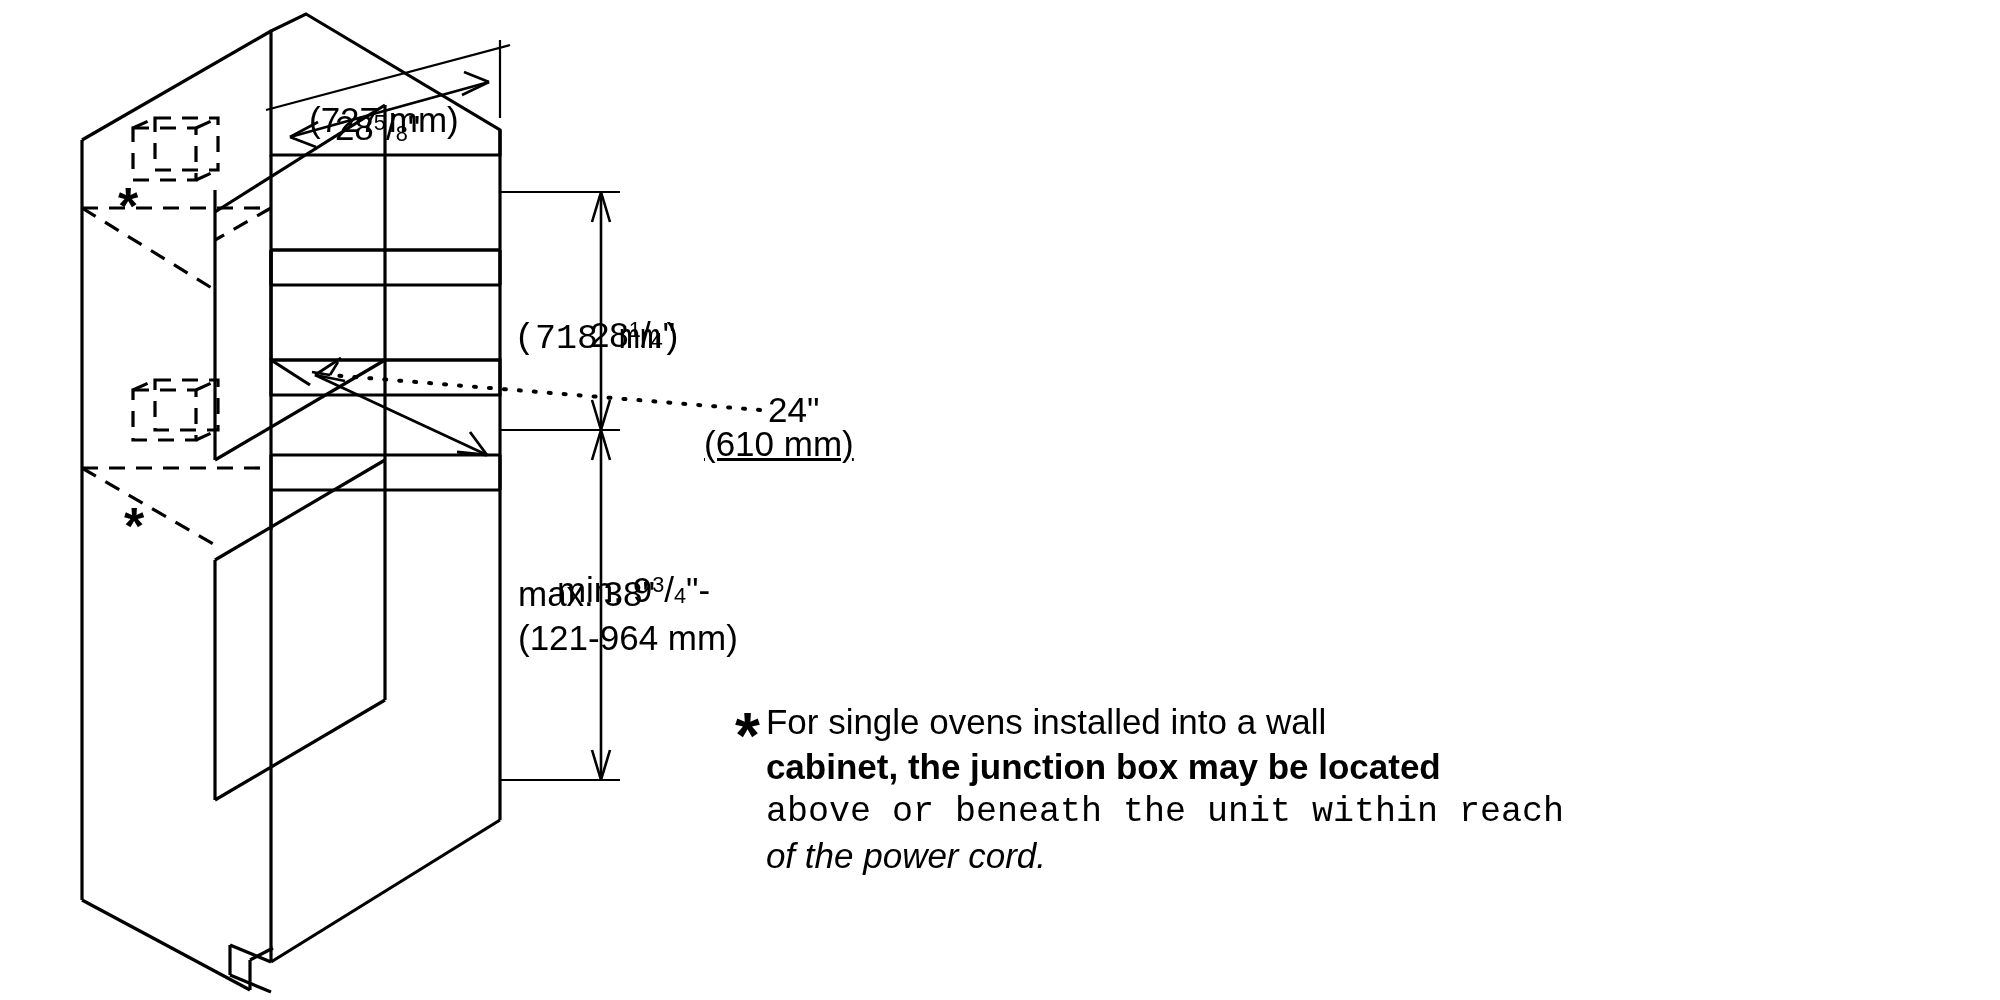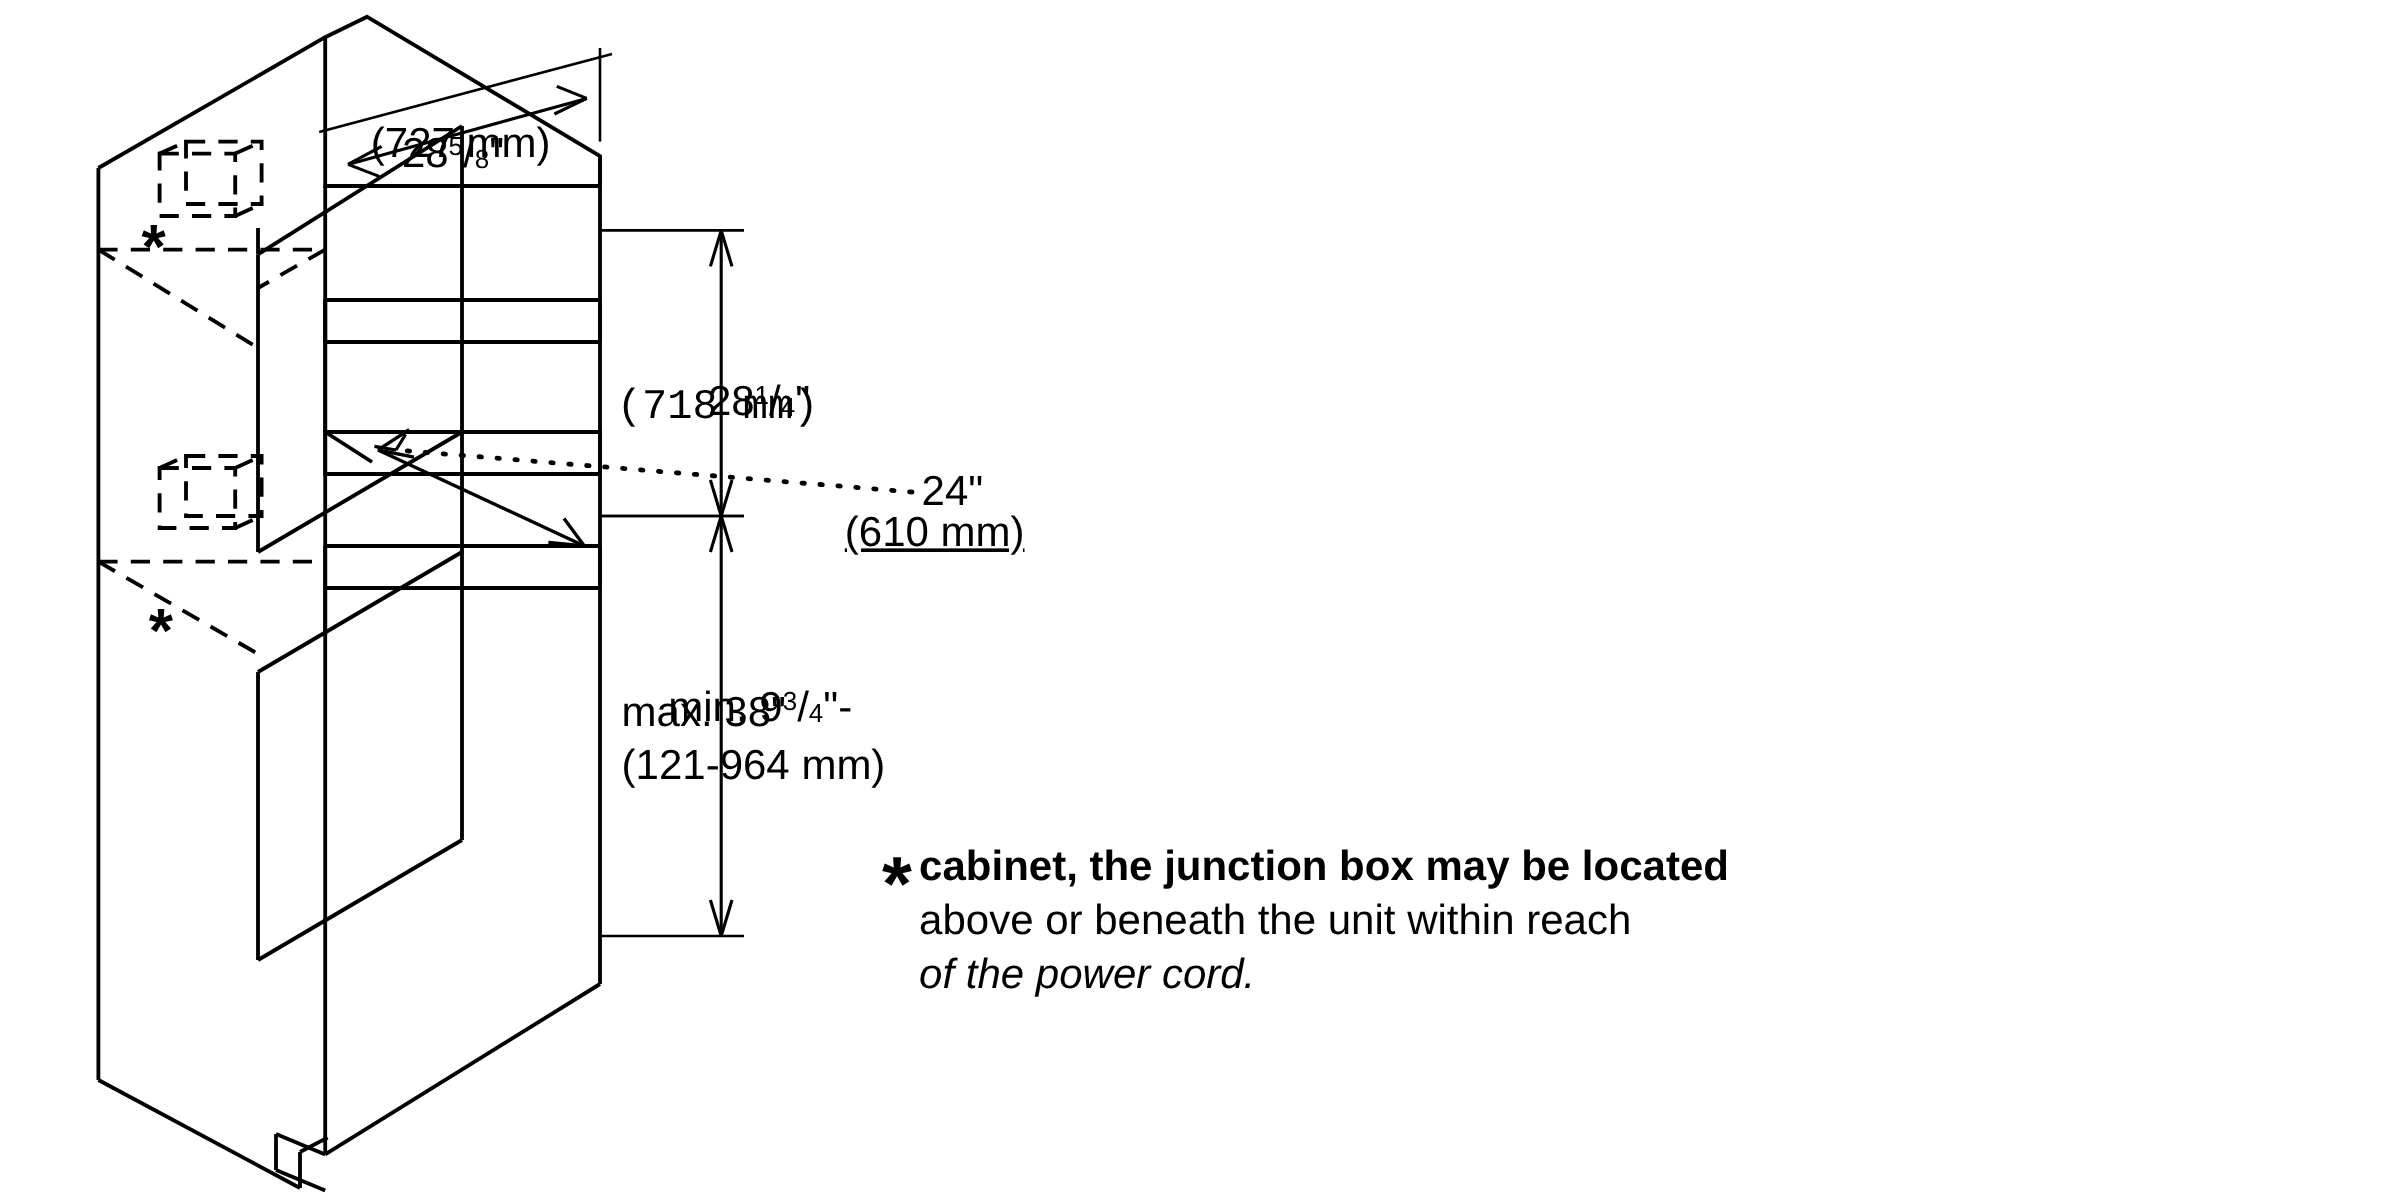--- a/index.html
+++ b/index.html
@@ -179,19 +179,20 @@
   </div>
   <div class="lbl dim-label" style="left:518px; top:574px;">max. 38"</div>
   <div class="lbl dim-label" style="left:518px; top:618px;">(121-964 mm)</div>
 
   <div class="lbl asterisk-mark" style="left:118px; top:180px;">*</div>
   <div class="lbl asterisk-mark" style="left:124px; top:500px;">*</div>
 
   <div class="note-wrap" style="left:735px; top:700px; width:900px;">
     <span class="asterisk-big" style="margin-right:6px; margin-top:4px;">*</span>
     <span class="note-text">
+      <span style="display:block;">For single ovens installed into a wall</span>
       <span style="display:block;font-weight:bold;">cabinet, the junction box may be located</span>
-      <span style="display:block;">above or beneath the unit within reach</span>
+      <span style="display:block;font-family:Liberation Mono, monospace;">above or beneath the unit within reach</span>
       <span style="display:block;font-style:italic;">of the power cord.</span>
     </span>
   </div>
 
 </div>
 
 </body></html>

